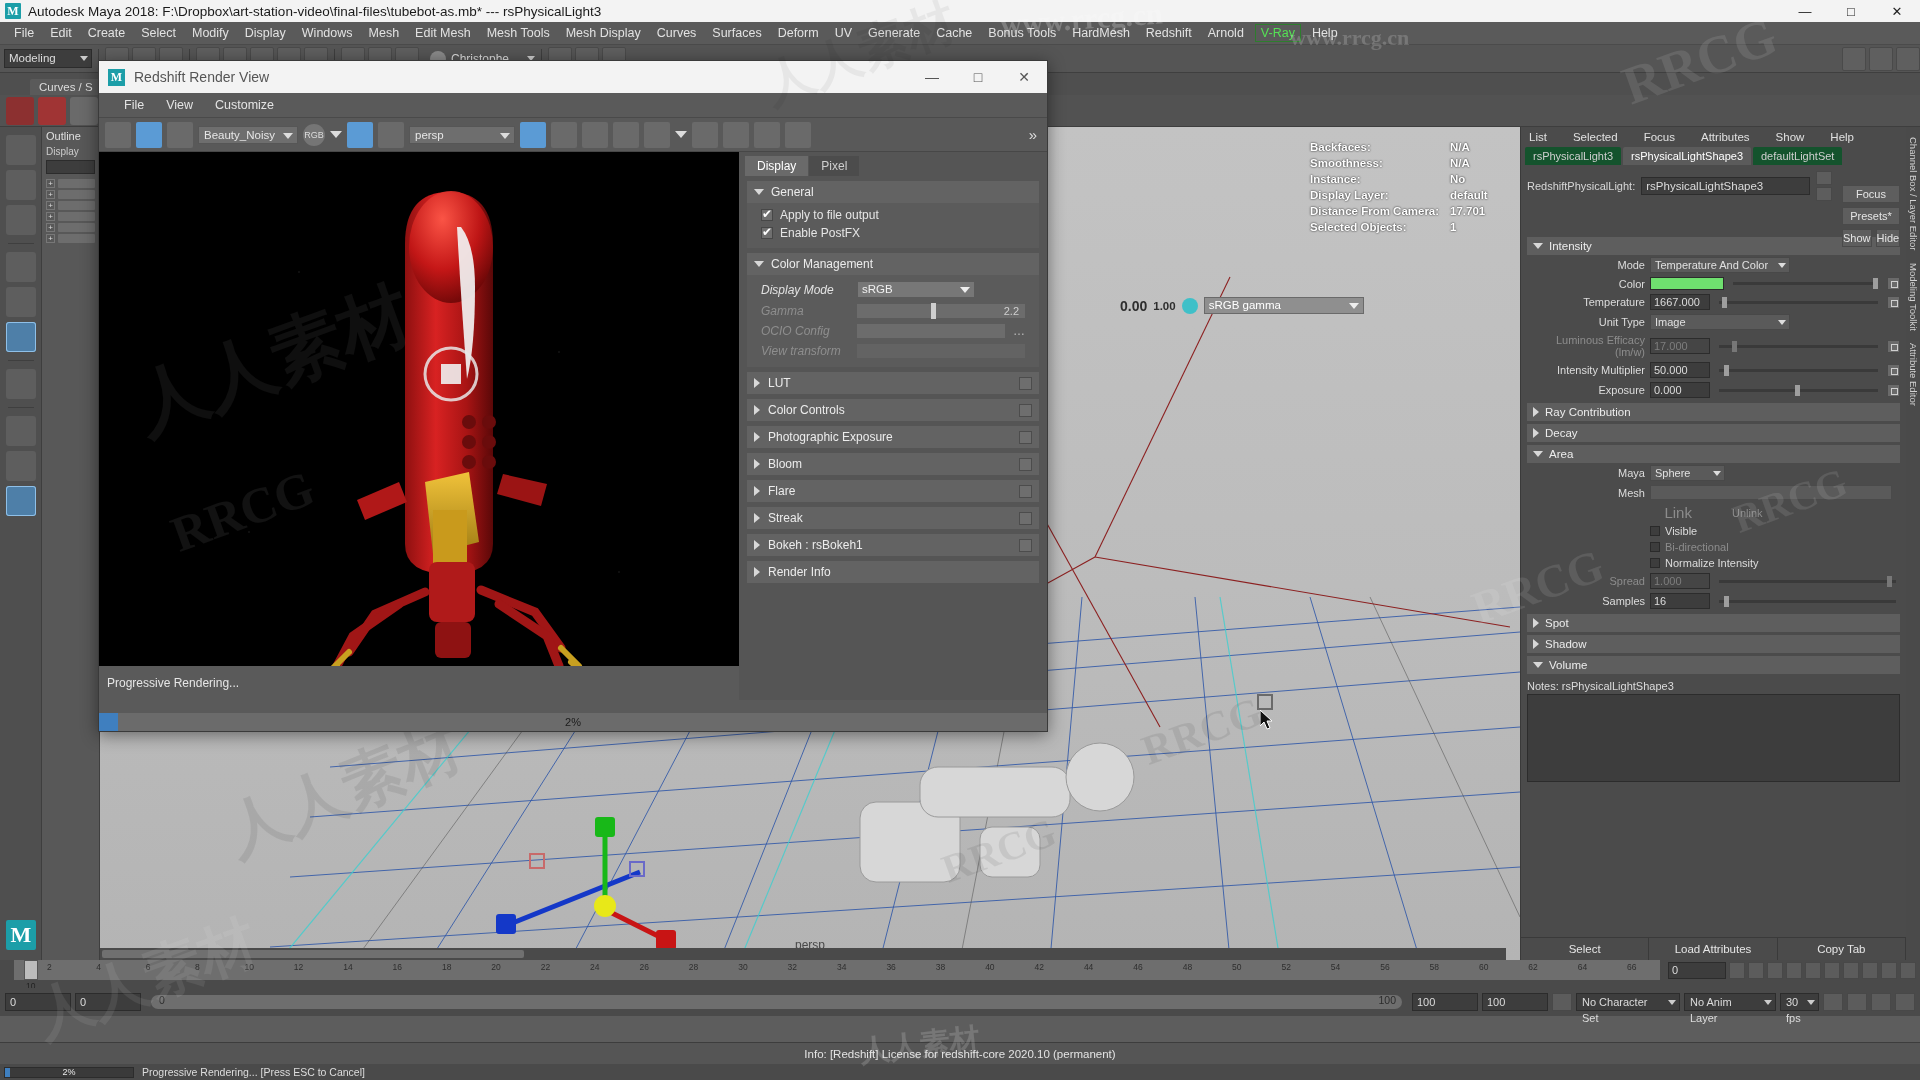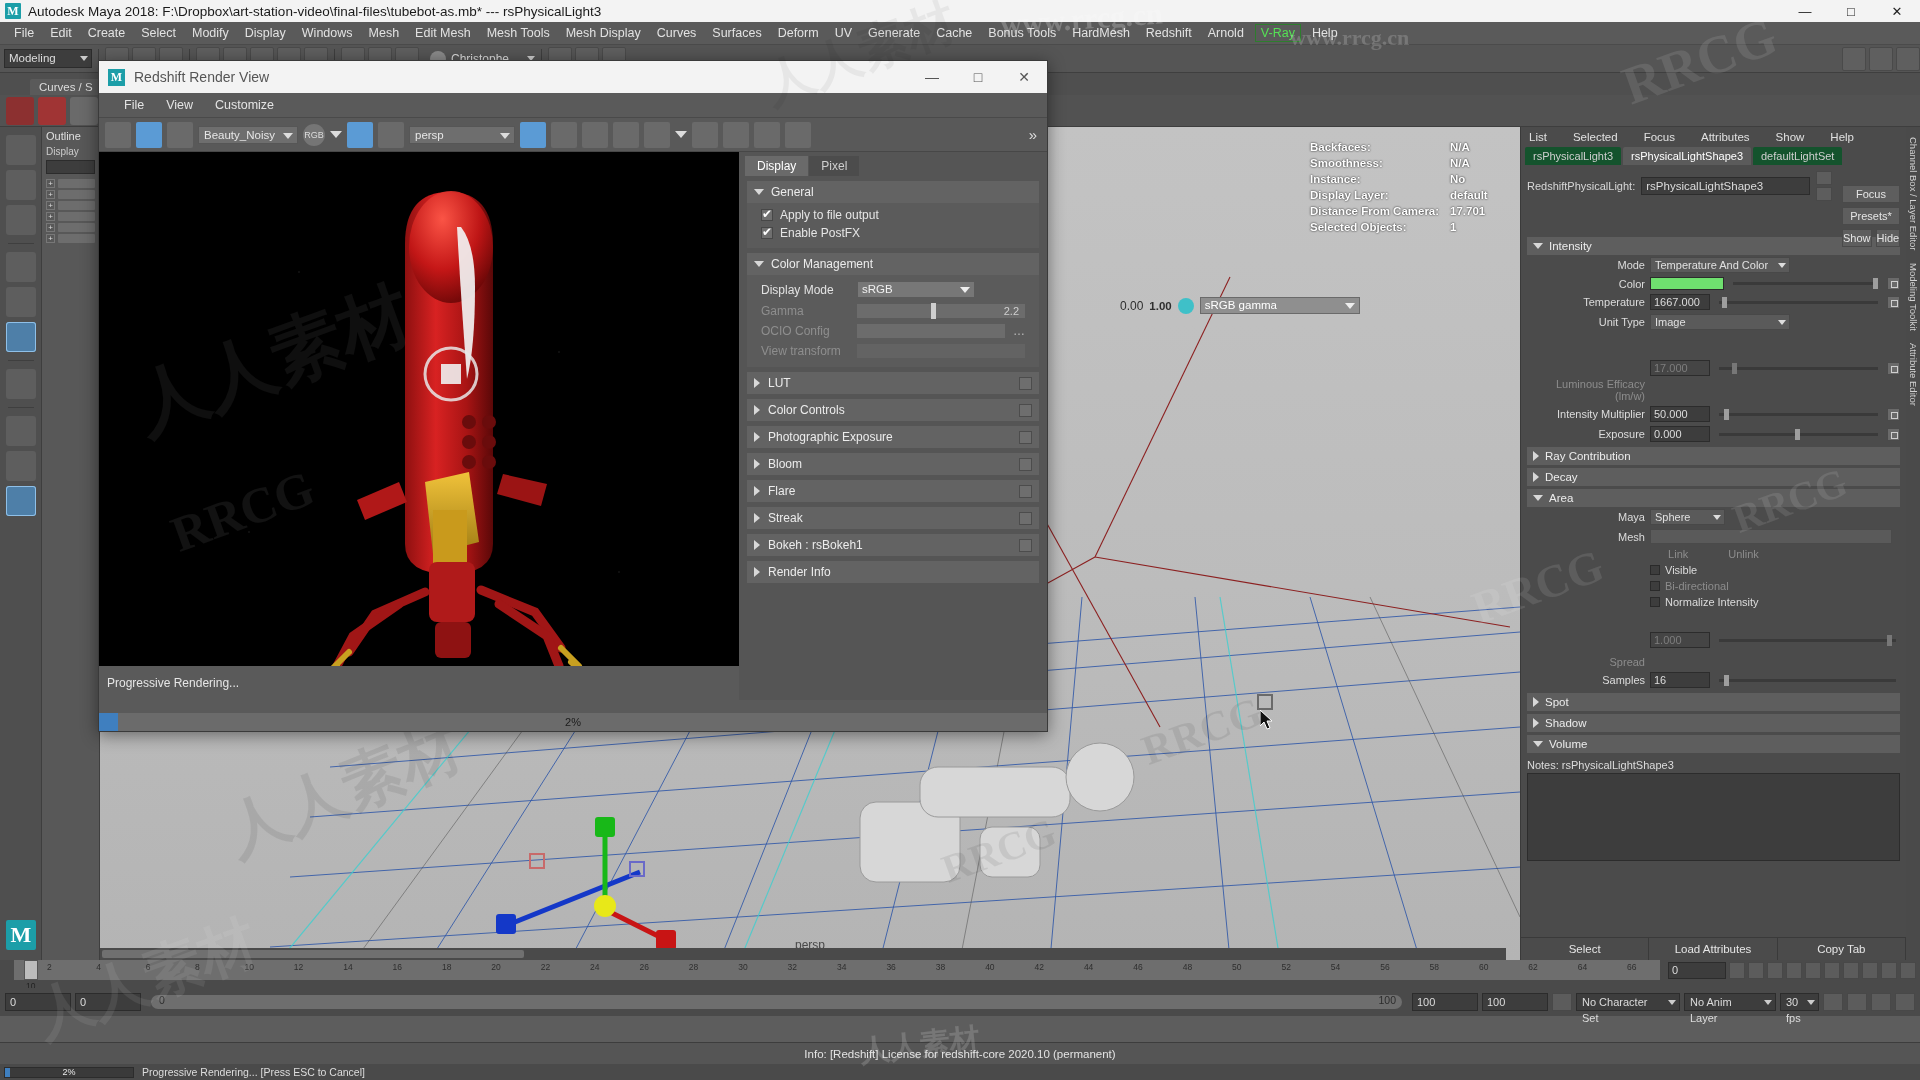--- a/index.html
+++ b/index.html
@@ -155,21 +155,21 @@
   .ae-btnrow { display:flex; gap:4px; }
 
   .sec-hdr {
     display:flex; align-items:center; gap:6px; background:#5e5e5e; margin:3px 6px 0 6px;
     padding:3px 6px; font-size:11.5px; color:#ececec;
   }
   .tri-d { width:0;height:0;border-left:5px solid transparent;border-right:5px solid transparent;border-top:6px solid #d8d8d8;}
   .tri-r { width:0;height:0;border-top:5px solid transparent;border-bottom:5px solid transparent;border-left:6px solid #d8d8d8;}
   .attr-row { display:flex; align-items:center; gap:5px; padding:2px 6px; }
   .attr-lbl { width:118px; text-align:right; font-size:11px; color:#dcdcdc; flex-shrink:0;}
-  .attr-lbl.dim { color:#8c8c8c;margin-top:44px; }
+  .attr-lbl.dim { color:#8c8c8c; }
   .attr-field { width:60px; height:16px; background:#3d3d3d; border:1px solid #2c2c2c;
     font-size:11px; color:#dcdcdc; padding:0 3px; line-height:14px; }
   .attr-field.dim { color:#7d7d7d; background:#454545;}
   .attr-select { width:140px; height:16px; background:#5a5a5a; border:1px solid #484848;
     font-size:11px; color:#e0e0e0; padding:0 14px 0 4px; line-height:14px; position:relative; }
   .attr-select .arr{position:absolute;right:3px;top:5px;border-left:4px solid transparent;border-right:4px solid transparent;border-top:5px solid #ddd;}
   .slider-track { flex:1; height:3px; background:#3a3a3a; position:relative; margin:0 4px; }
   .slider-track .kn { position:absolute; top:-4px; width:5px; height:11px; background:#9e9e9e; }
   .cswatch { width:74px; height:13px; background:#6fe06f; border:1px solid #2c2c2c; }
   .chk-sq { width:10px; height:10px; background:#3d3d3d; border:1px solid #2a2a2a; display:inline-block; }
@@ -272,21 +272,21 @@
   .rsv-tabs { display:flex; gap:1px; padding:4px 6px 0 6px; }
   .rsv-tab { font-size:12px; padding:3px 12px; background:#4c4c4c; color:#cfcfcf;}
   .rsv-tab.active { background:#6a6a6a; color:#fff;}
   .rsv-sec { margin:5px 8px 0 8px; background:#636363; }
   .rsv-sec-hdr { display:flex; align-items:center; gap:7px; padding:4px 7px; font-size:12px; color:#ececec;}
   .rsv-sec-body { background:#5b5b5b; padding:3px 0 6px 0; }
   .rsv-chk { display:flex; align-items:center; gap:7px; padding:2px 14px; font-size:12px; color:#e6e6e6;}
   .ckbox { width:12px;height:12px;background:#6f6f6f;border:1px solid #474747;position:relative;}
   .ckbox.on:after { content:"✔"; position:absolute; left:0px; top:-3px; font-size:12px; color:#fff;}
   .rsv-fld { display:flex; align-items:center; gap:8px; padding:3px 14px; font-size:12px;}
-  .rsv-fld .lb { width:88px; color:#e2e2e2; }
+  .rsv-fld .lb { width:88px; color:#e2e2e2;font-style:italic; }
   .rsv-fld .lb.dim { color:#8e8e8e; }
   .rsv-dd { width:118px; height:17px; background:#777; border:1px solid #5b5b5b; font-size:11.5px;
     color:#f0f0f0; padding:0 16px 0 4px; line-height:15px; position:relative;}
   .rsv-dd .arr{position:absolute;right:4px;top:5px;border-left:5px solid transparent;border-right:5px solid transparent;border-top:6px solid #eee;}
   .rsv-gamma { flex:1; height:14px; background:#6c6c6c; position:relative;}
   .rsv-gamma .kn{position:absolute;left:44%;top:-1px;width:5px;height:16px;background:#cfcfcf;}
   .rsv-gamma .vv{position:absolute;right:6px;top:0;font-size:11px;color:#cfcfcf;line-height:14px;}
   .rsv-bar { flex:1; height:14px; background:#6c6c6c; }
   .rsv-bar.dim { background:#636363; }
   .rsv-dots { font-size:12px; color:#bdbdbd; }
@@ -559,21 +559,21 @@
           <span class="k">Distance From Camera:</span>
           <span class="v">17.701</span>
         </div>
       <div class="row">
           <span class="k">Selected Objects:</span>
           <span class="v">1</span>
         </div>
     </div>
 
     <div style="position:absolute;left:1020px;top:170px;display:flex;align-items:center;gap:6px;">
-      <span style="font-size:12px;color:#2e2e2e;font-weight:normal">0.00</span>
+      <span style="font-size:14px;color:#2e2e2e;font-weight:bold">0.00</span>
       <span style="font-size:11.5px;color:#2e2e2e;font-weight:bold">1.00</span>
       <span style="width:16px;height:16px;border-radius:50%;background:#3fc0c8;display:inline-block"></span>
       <span style="width:160px;height:17px;background:#8f8f8f;border:1px solid #6a6a6a;font-size:11.5px;color:#fff;padding:0 16px 0 4px;line-height:15px;position:relative;">
         <span>sRGB gamma</span>
         <span style="position:absolute;right:4px;top:5px;width:0;height:0;border-left:5px solid transparent;border-right:5px solid transparent;border-top:6px solid #eee;"></span>
       </span>
     </div>
 
     <div class="vp-scroll-h">
       <div class="thumb"></div>
@@ -701,21 +701,21 @@
           <span class="attr-select" style="width:75px">
             <span>Sphere</span>
             <span class="arr"></span>
           </span>
         </div>
         <div class="attr-row">
           <span class="attr-lbl">Mesh</span>
           <span style="flex:1;height:15px;background:#5a5a5a;border:1px solid #4a4a4a;margin-right:8px"></span>
         </div>
         <div class="attr-row" style="justify-content:center;gap:40px">
-          <span style="font-size:11px;color:#8c8c8c">Link</span>
+          <span style="font-size:15px;color:#8c8c8c">Link</span>
           <span style="font-size:11px;color:#8c8c8c">Unlink</span>
         </div>
         <div class="attr-row">
           <span class="attr-lbl" style="width:118px"></span>
           <span class="chk-sq"></span>
           <span style="font-size:11px;color:#dcdcdc">Visible</span>
         </div>
         <div class="attr-row">
           <span class="attr-lbl" style="width:118px"></span>
           <span class="chk-sq"></span>

